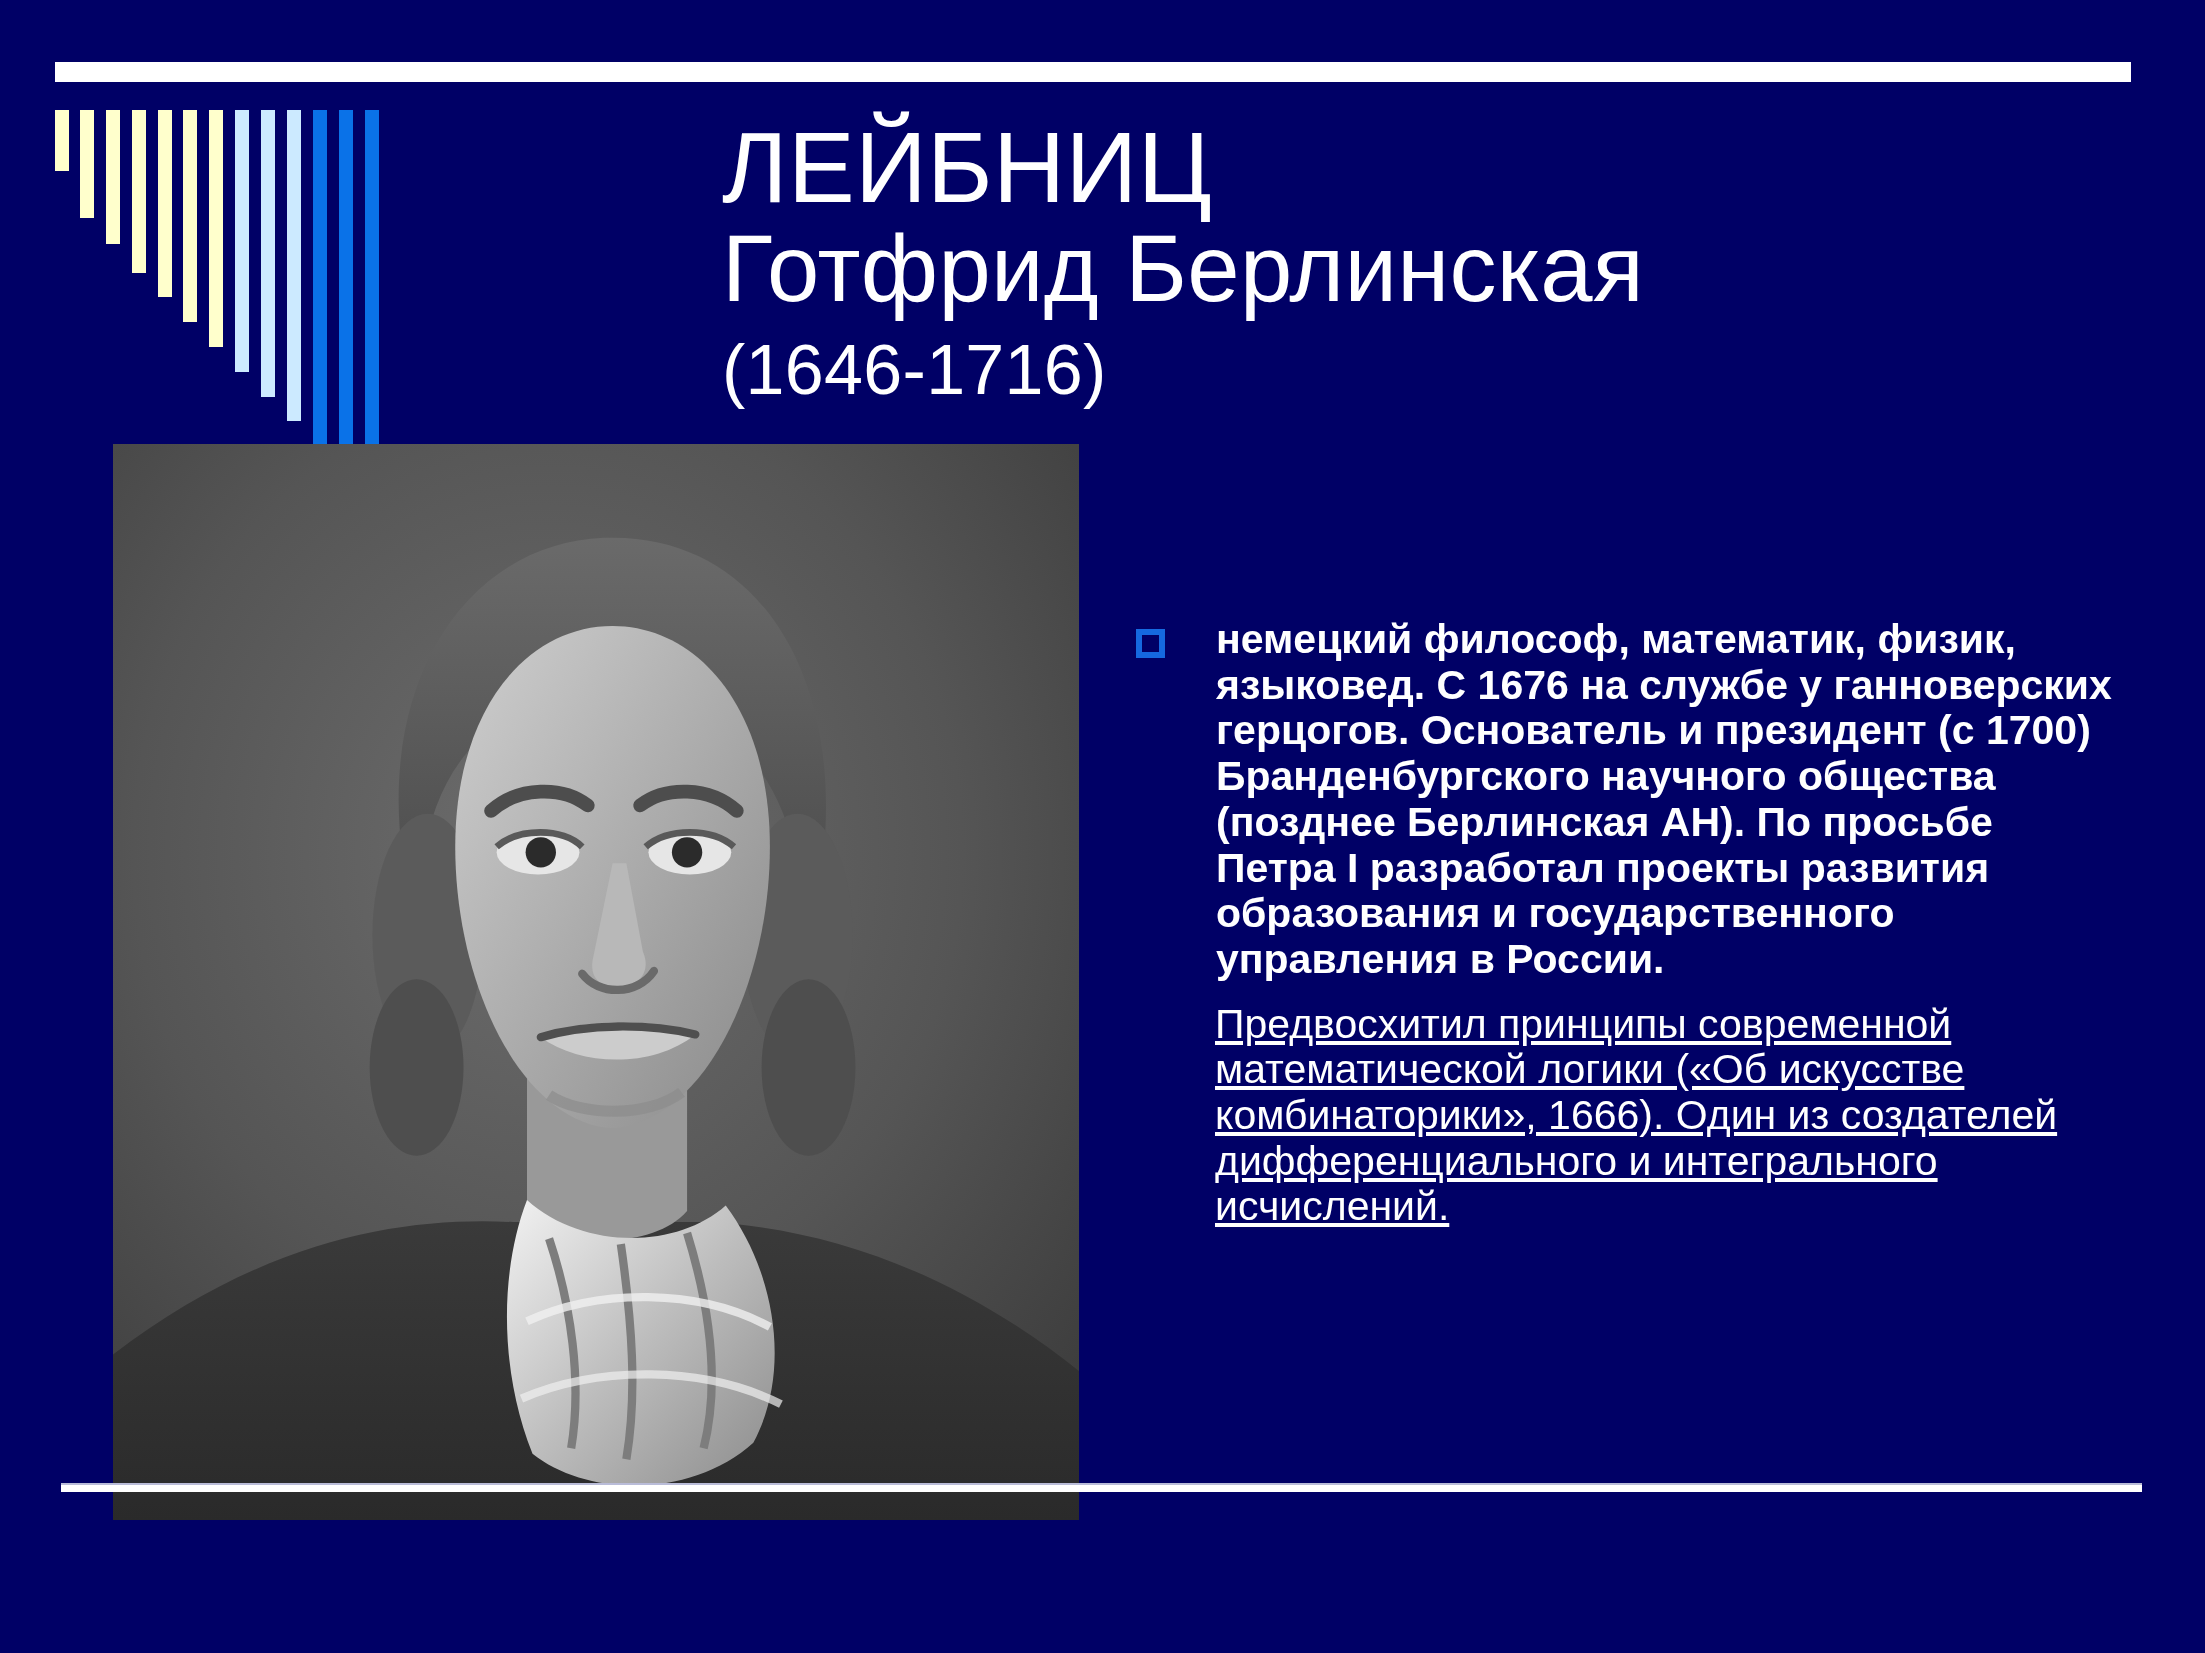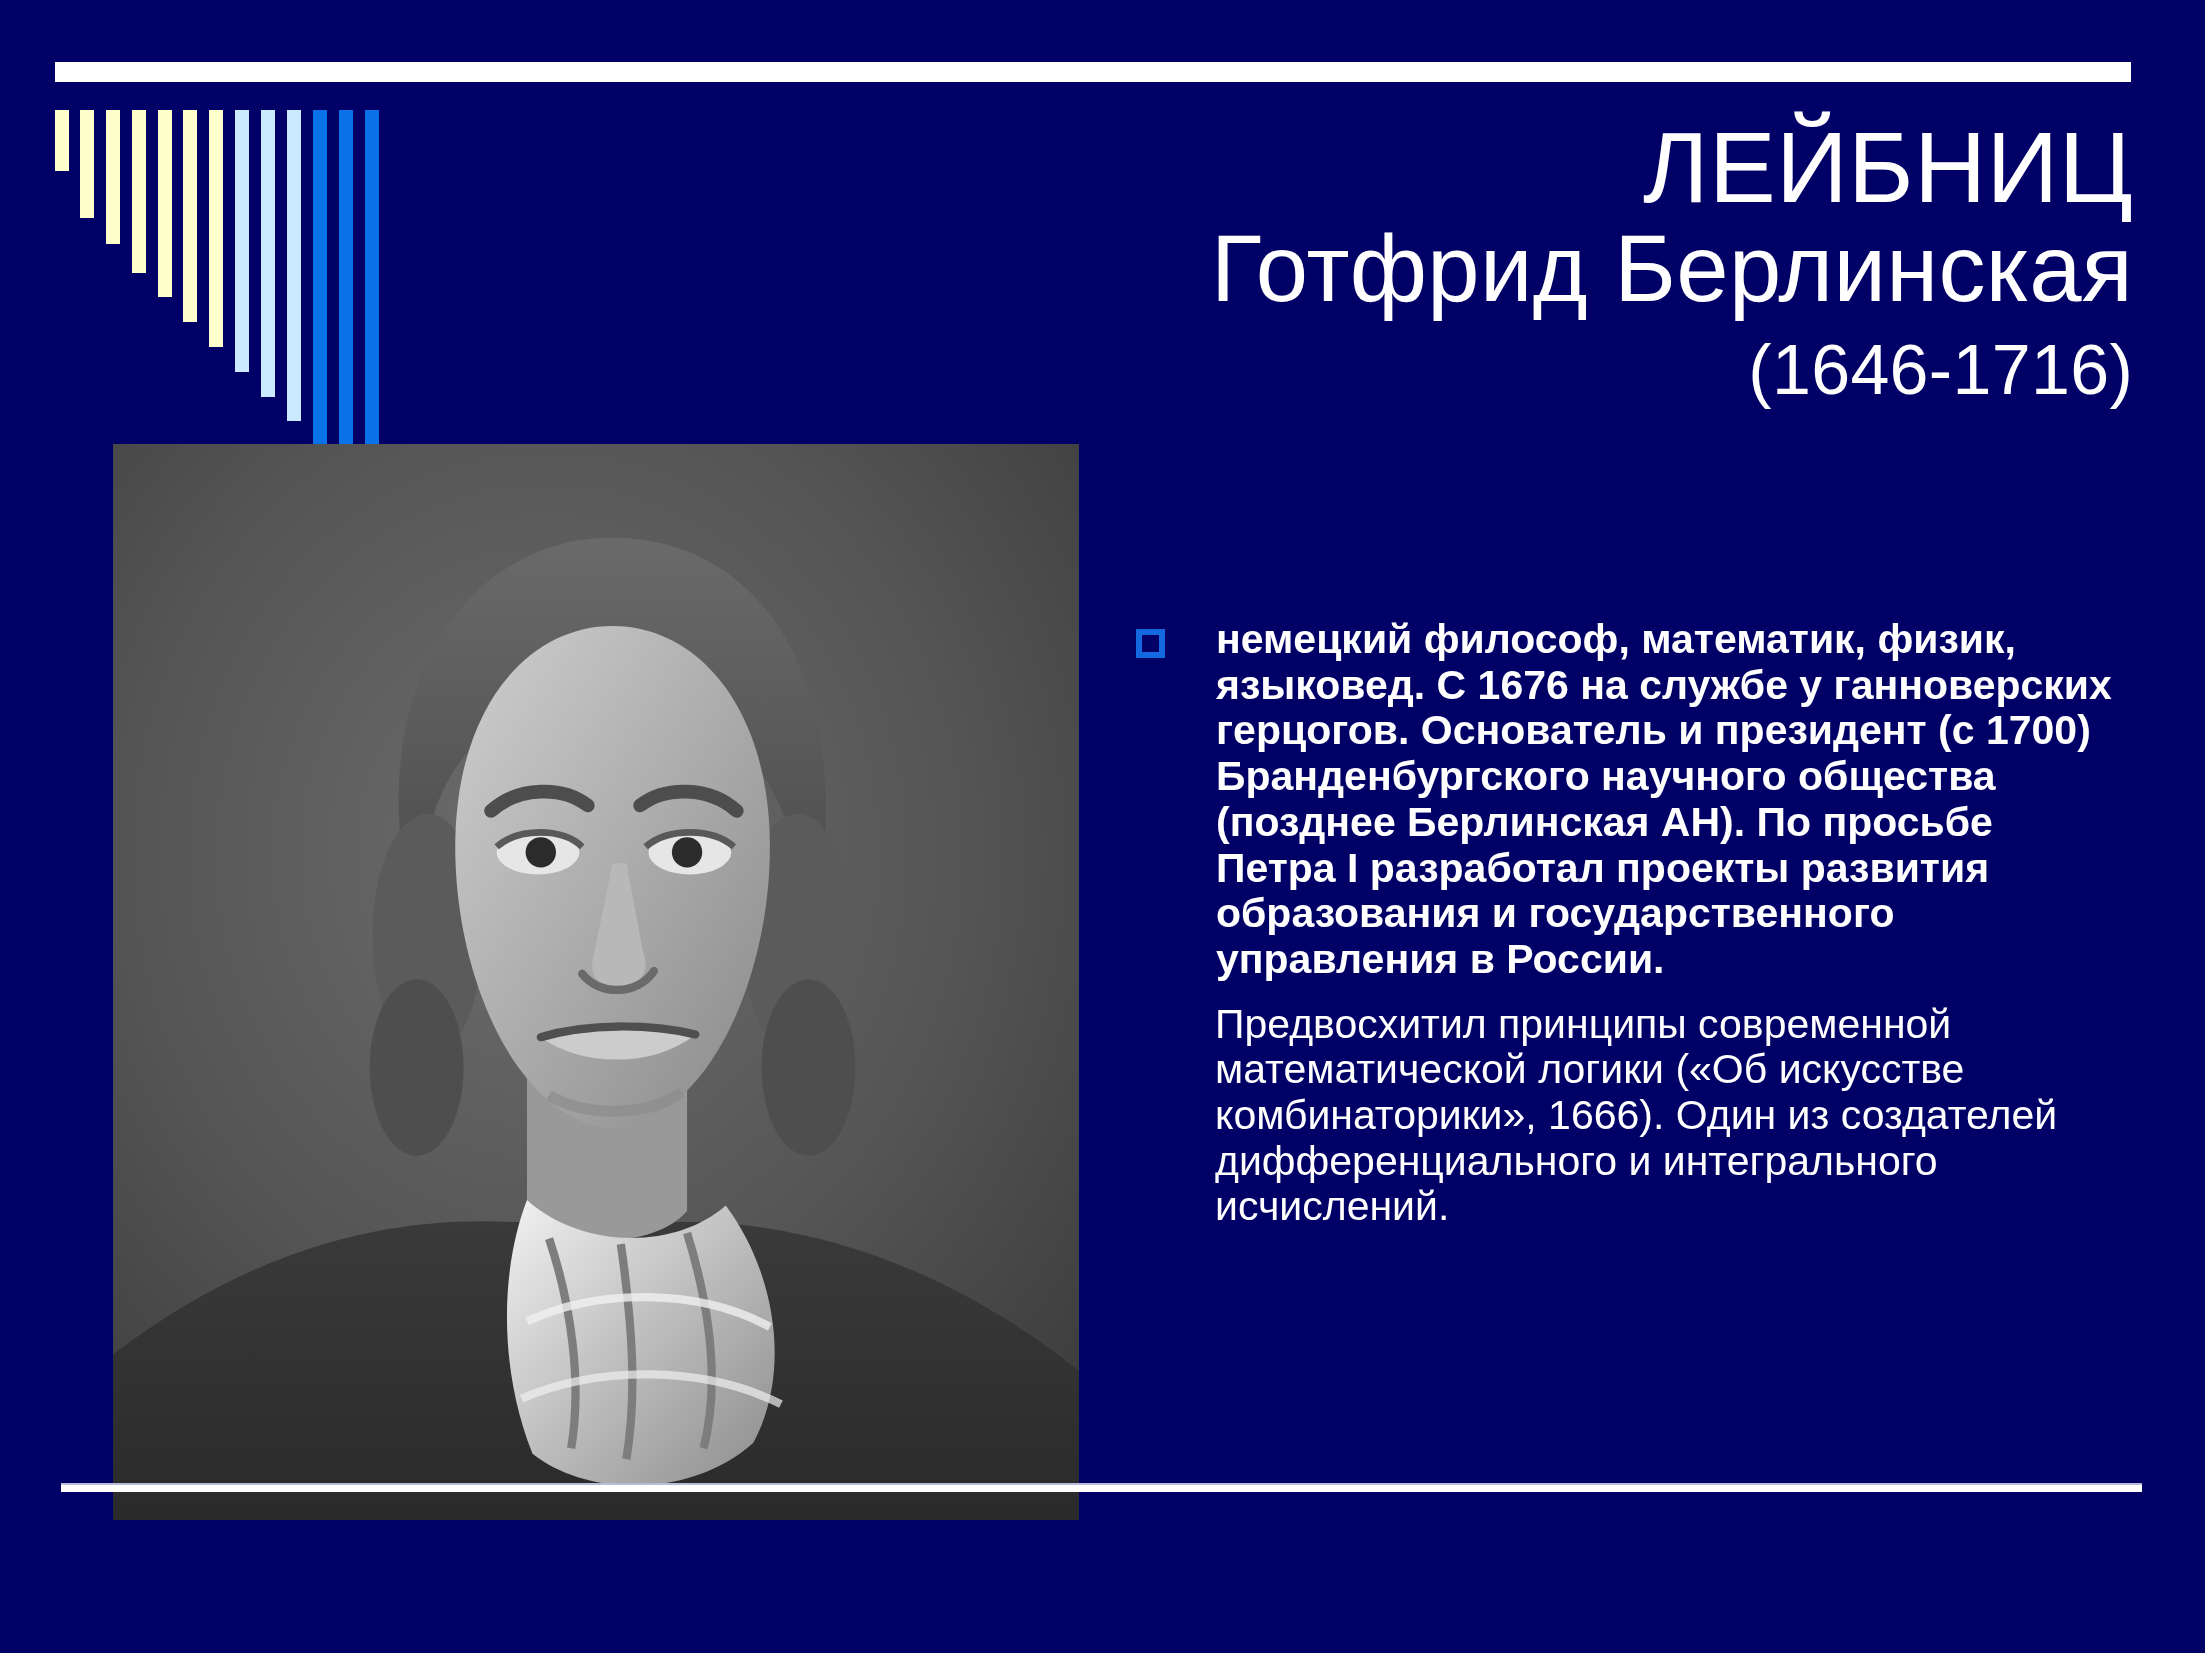--- a/index.html
+++ b/index.html
@@ -52,21 +52,20 @@
     overflow: hidden;
   }
   #portrait svg { display: block; width: 100%; height: 100%; }
 
   
   #title-block {
     position: absolute;
     right: 72px;
     top: 116px;
     width: 1411px;
-    text-align: right;
     color: #ffffff;
   }
   #title-block .t-line {
     display: block;
     font-weight: 400;
     line-height: 1.02;
     letter-spacing: 0.3px;
     white-space: nowrap;
   }
   #title-line-1 { font-size: 100px; }
@@ -104,20 +103,21 @@
     text-align: left;
     font-weight: bold;
   }
   .plain-para {
     margin-left: 79px;
     margin-top: 19px;
     font-size: 41px;
     line-height: 1.115;
     text-align: left;
     width: 907px;
+    text-decoration: underline;
   }
 
   
   #bottom-rule {
     position: absolute;
     left: 61px;
     top: 1483px;
     width: 2081px;
     height: 7.2px;
     background: #ffffff;

